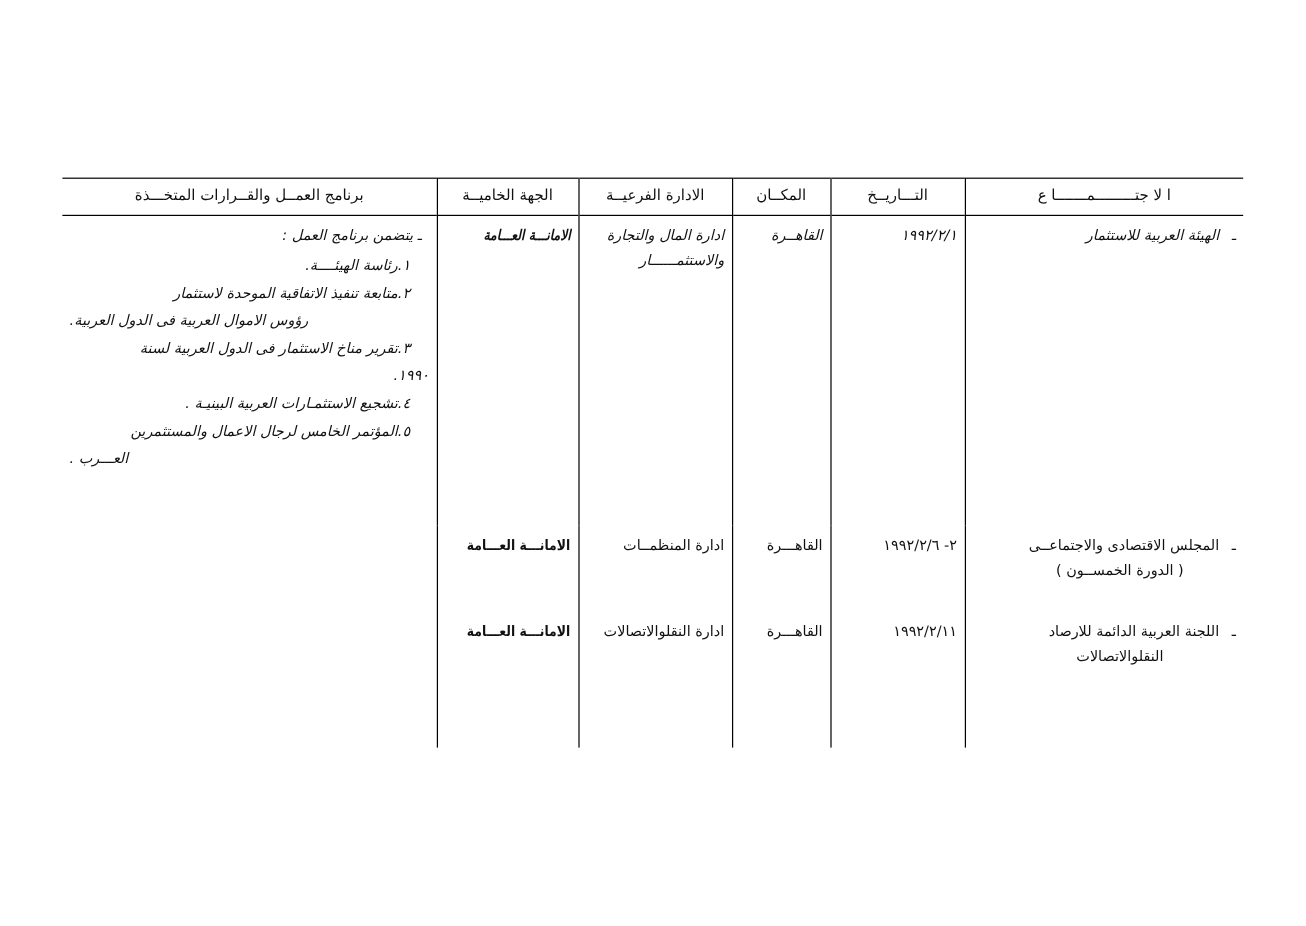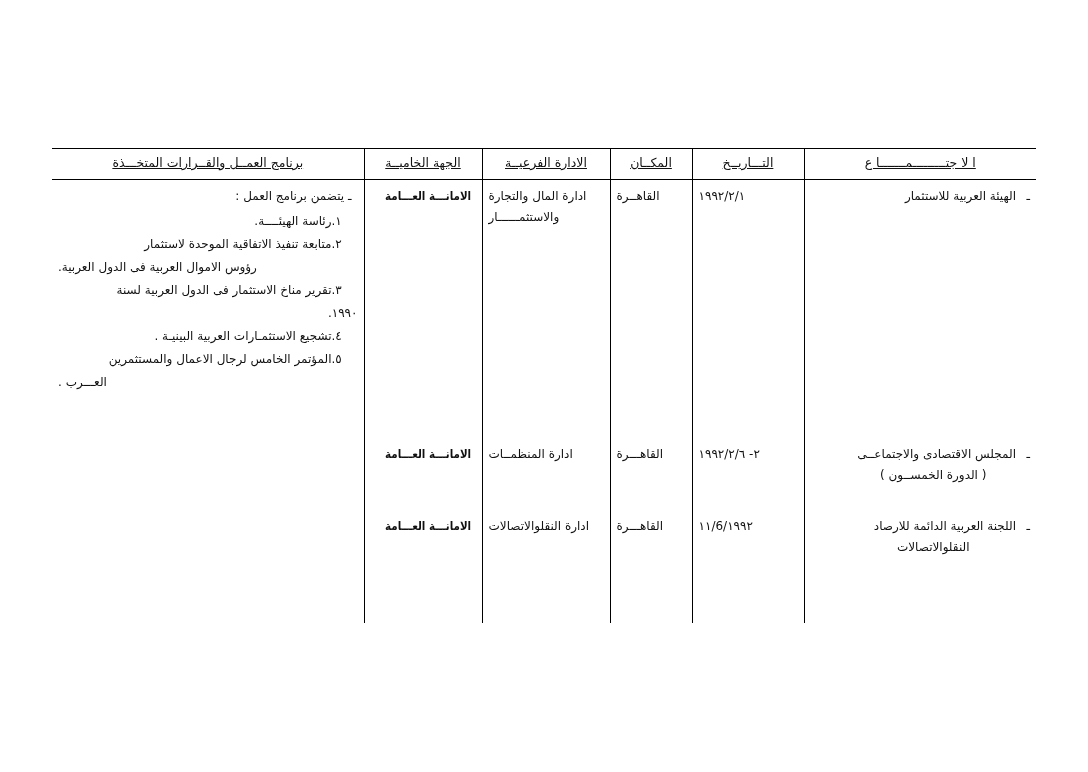--- a/index.html
+++ b/index.html
@@ -42,41 +42,40 @@
 
   .doc-table thead th {
     font-size: 12.5px;
     font-weight: normal;
     text-align: center;
     padding: 6px 4px 9px 4px;
     border-right: 1px solid #000;
     border-left: 1px solid #000;
     letter-spacing: 0.5px;
     white-space: nowrap;
-    text-decoration: underline;
   }
   .doc-table thead tr {
     border-top: 1.6px solid #000;
     border-bottom: 1.6px solid #000;
   }
   .doc-table thead th:first-child { border-right: none; }
   .doc-table thead th:last-child  { border-left: none; }
 
   .doc-table tbody td {
     font-size: 12px;
     vertical-align: top;
     border-right: 1px solid #000;
     border-left: 1px solid #000;
     padding: 6px 6px 2px 6px;
     line-height: 1.75;
   }
   .doc-table tbody td:first-child { border-right: none; }
   .doc-table tbody td:last-child  { border-left: none; }
 
-  .cell-center { text-align: left; }
+  .cell-center { text-align: right; }
   .cell-right  { text-align: right; }
 
   .meeting-line {
     display: block;
     white-space: nowrap;
   }
   .meeting-line .dash {
     display: inline-block;
     width: 14px;
   }
@@ -112,21 +111,21 @@
     width: 26px;
     text-align: left;
   }
   .prog-cont {
     display: block;
     text-align: left;
     margin-bottom: 2px;
     padding-right: 0;
   }
 
-  .row-tall td { height: 250px; }
+  .row-tall td { height: 250px; font-style: italic; }
   .row-mid  td { height: 64px; }
   .row-last td { height: 105px; }
 
   .page-number {
     position: absolute;
     left: 0;
     right: 0;
     top: 655px;
     text-align: center;
     font-size: 13px;
@@ -215,21 +214,21 @@
         <td class="cell-right"></td>
       </tr>
 
       <tr class="row-last">
         <td class="cell-right">
           <span class="meeting-line">
             <span class="dash">ـ</span><span>اللجنة العربية الدائمة للارصاد</span>
           </span>
           <span class="meeting-sub">النقلوالاتصالات</span>
         </td>
-        <td class="cell-center">١٩٩٢/6/١١</td>
+        <td class="cell-center">١٩٩٢/٢/١١</td>
         <td class="cell-center">القاهـــرة</td>
         <td class="cell-center">
           <span class="meeting-line">ادارة النقلوالاتصالات</span>
         </td>
         <td class="cell-center">
           <span class="dept-label">الامانـــة العـــامة</span>
         </td>
         <td class="cell-right"></td>
       </tr>
 

